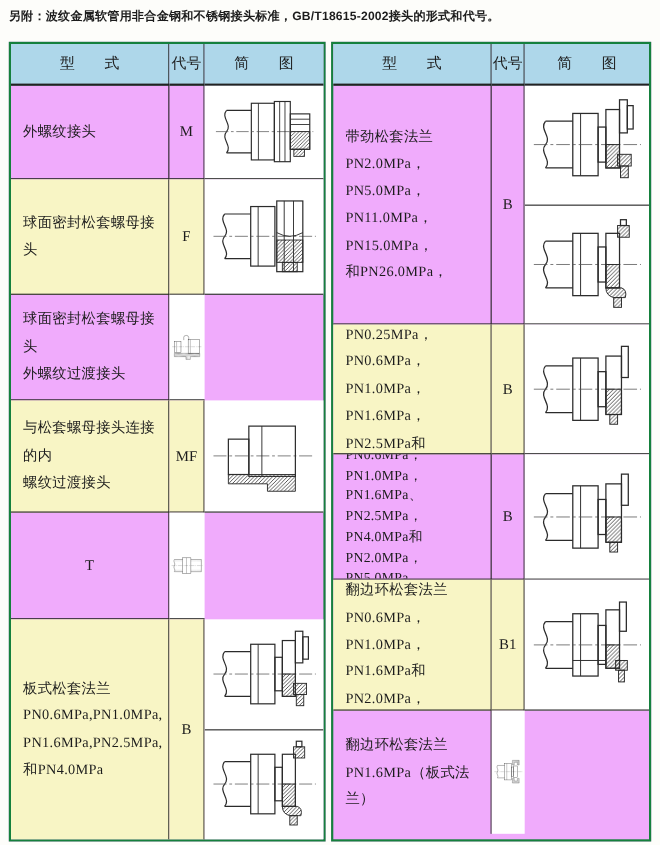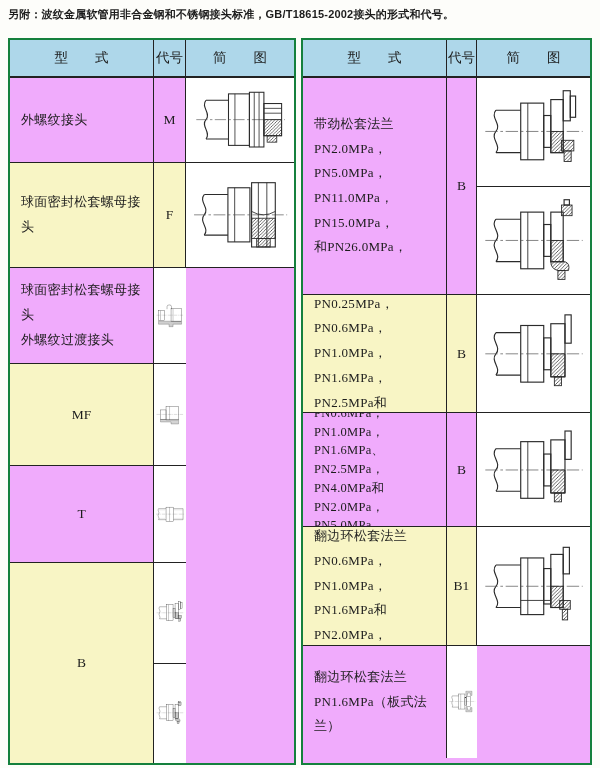--- a/index.html
+++ b/index.html
@@ -233,20 +233,22 @@
       <div class="cell c-diag">
         <div class="sub">
             <svg class="diag" viewBox="0 0 120 96">
               <use href="#sym-male-male-adapter"></use>
             </svg>
           </div>
       </div>
     </div>
 
     <div class="row hl" style="height:102px">
+      <div class="cell c-type">与松套螺母接头连接的内
+螺纹过渡接头</div>
       <div class="cell c-code">MF</div>
       <div class="cell c-diag">
         <div class="sub">
             <svg class="diag" viewBox="0 0 120 96">
               <use href="#sym-male-female-adapter"></use>
             </svg>
           </div>
       </div>
     </div>
 
@@ -255,20 +257,24 @@
       <div class="cell c-diag">
         <div class="sub">
             <svg class="diag" viewBox="0 0 120 96">
               <use href="#sym-butt-weld-pipe"></use>
             </svg>
           </div>
       </div>
     </div>
 
     <div class="row hl" style="height:200px">
+      <div class="cell c-type">板式松套法兰
+PN0.6MPa,PN1.0MPa,
+PN1.6MPa,PN2.5MPa,
+和PN4.0MPa</div>
       <div class="cell c-code">B</div>
       <div class="cell c-diag">
         <div class="sub">
             <svg class="diag" viewBox="0 0 120 96">
               <use href="#sym-loose-flange-stud-up"></use>
             </svg>
           </div>
         <div class="sub">
             <svg class="diag" viewBox="0 0 120 96">
               <use href="#sym-loose-flange-stud-down"></use>

